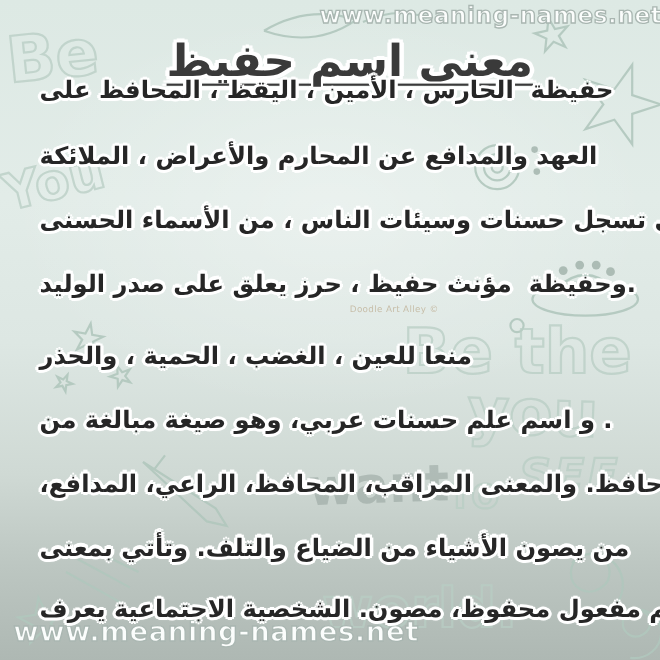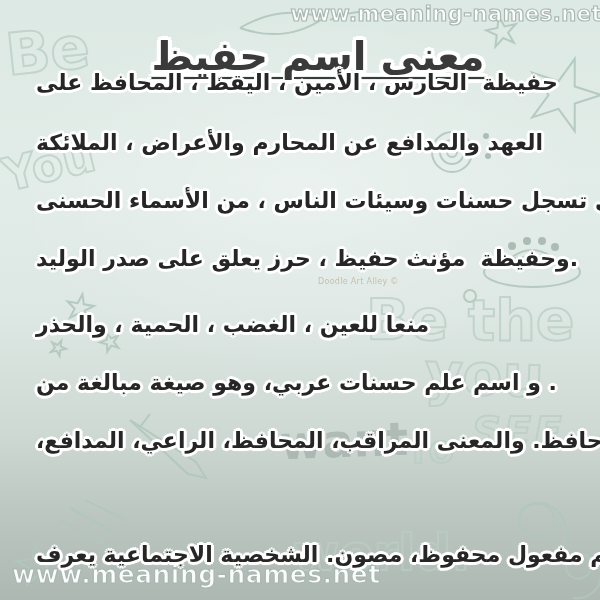--- a/index.html
+++ b/index.html
@@ -124,15 +124,16 @@
 
   <h1 id="page-title">معنى اسم حفيظ</h1>
 
   <div class="meaning-line" id="line-1">العهد والمدافع عن المحارم والأعراض ، الملائكة</div>
   <div class="meaning-line" id="line-0">حفيظة &nbsp;الحارس ، الأمين ، اليقظ ، المحافظ على</div>
   <div class="meaning-line" id="line-2">التي تسجل حسنات وسيئات الناس ، من الأسماء الحسنى</div>
   <div class="meaning-line" id="line-4">منعا للعين ، الغضب ، الحمية ، والحذر</div>
   <div class="meaning-line" id="line-3">.وحفيظة &nbsp;مؤنث حفيظ ، حرز يعلق على صدر الوليد</div>
   <div class="meaning-line" id="line-5">. و اسم علم حسنات عربي، وهو صيغة مبالغة من</div>
   <div class="meaning-line" id="line-6">حافظ. والمعنى المراقب، المحافظ، الراعي، المدافع،</div>
+  <div class="meaning-line" id="line-7">من يصون الأشياء من الضياع والتلف. وتأتي بمعنى</div>
   <div class="meaning-line" id="line-8">اسم مفعول محفوظ، مصون. الشخصية الاجتماعية يعرف</div>
 
 </div>
 
 </body></html>

